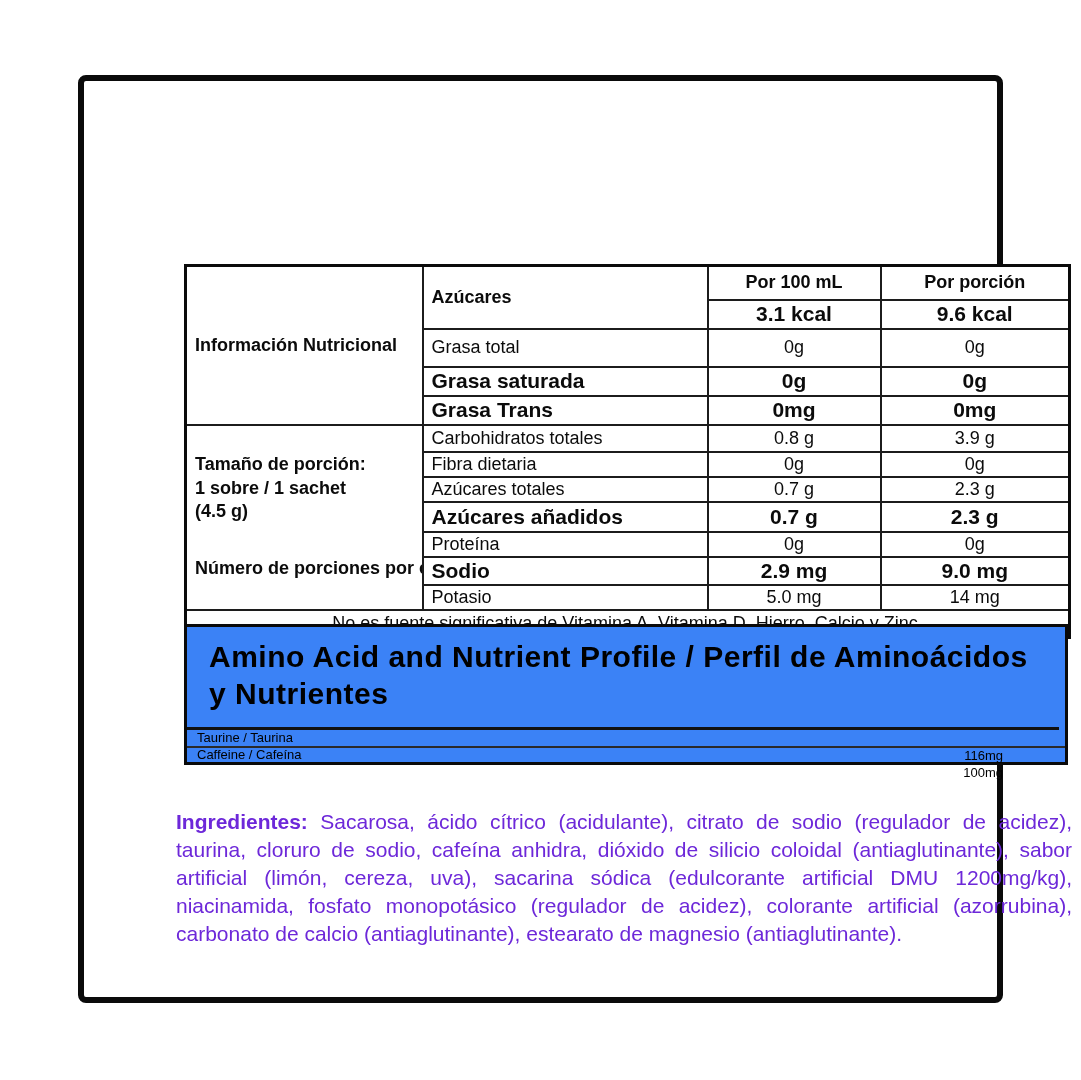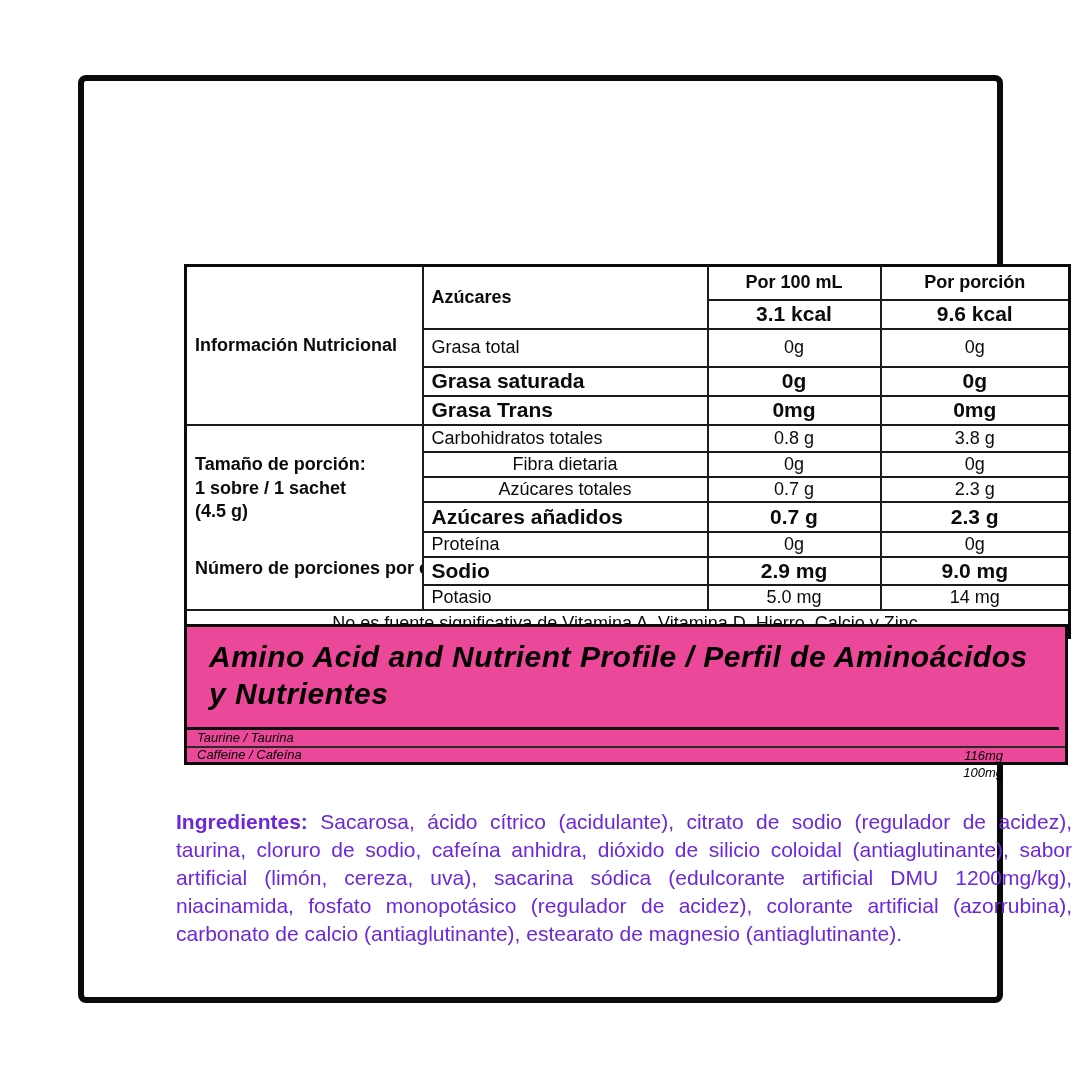--- a/index.html
+++ b/index.html
@@ -61,40 +61,39 @@
   td.serv-cell {
     vertical-align: top;
     font-weight: bold;
     font-size: 17px;
     line-height: 1.3;
     padding: 8px 10px;
     white-space: normal;
   }
   .serv-gap { height: 34px; }
   td.ind1 { padding-left: 18px; }
-  td.ind2 { padding-left: 28px; text-align: center; }
+  td.ind2 { padding-left: 28px; }
   td.ind3 { padding-left: 38px; }
   td.footnote-cell {
     text-align: center;
     font-size: 17px;
     font-weight: normal;
     white-space: normal;
   }
   tr.h34 { height: 34px; } tr.h29 { height: 29px; } tr.h26 { height: 38px; }
   tr.h27 { height: 27px; } tr.h24 { height: 24px; } tr.h25 { height: 14px; }
   tr.h30 { height: 30px; } tr.h28 { height: 28px; } tr.h21 { height: 21px; }
 
   
   .amino-box {
     position: absolute;
     left: 100px; top: 543px;
     width: 884px;
     border: 3px solid #0a0a0a;
-    background: #ec4899;
-    font-style: italic;
+    background: #3b82f6;
   }
   .amino-title {
     font-weight: bold;
     font-size: 30px;
     line-height: 1.23;
     letter-spacing: 0.5px;
     padding: 12px 20px 14px 22px;
     border-bottom: 3px solid #111;
     width: 872px;
   }
@@ -163,21 +162,21 @@
       <tr class="h27">
         <td rowspan="7" class="serv-cell">
           <div>Tamaño de porción:</div>
           <div>1 sobre / 1 sachet</div>
           <div>(4.5 g)</div>
           <div class="serv-gap"></div>
           <div>Número de porciones por envase: 25</div>
         </td>
         <td>Carbohidratos totales</td>
         <td class="center">0.8 g</td>
-        <td class="center">3.8 g</td>
+        <td class="center">3.9 g</td>
       </tr>
       <tr class="h24">
         <td class="ind2">Fibra dietaria</td>
         <td class="center">0g</td>
         <td class="center">0g</td>
       </tr>
       <tr class="h25">
         <td class="ind2">Azúcares totales</td>
         <td class="center">0.7 g</td>
         <td class="center">2.3 g</td>

